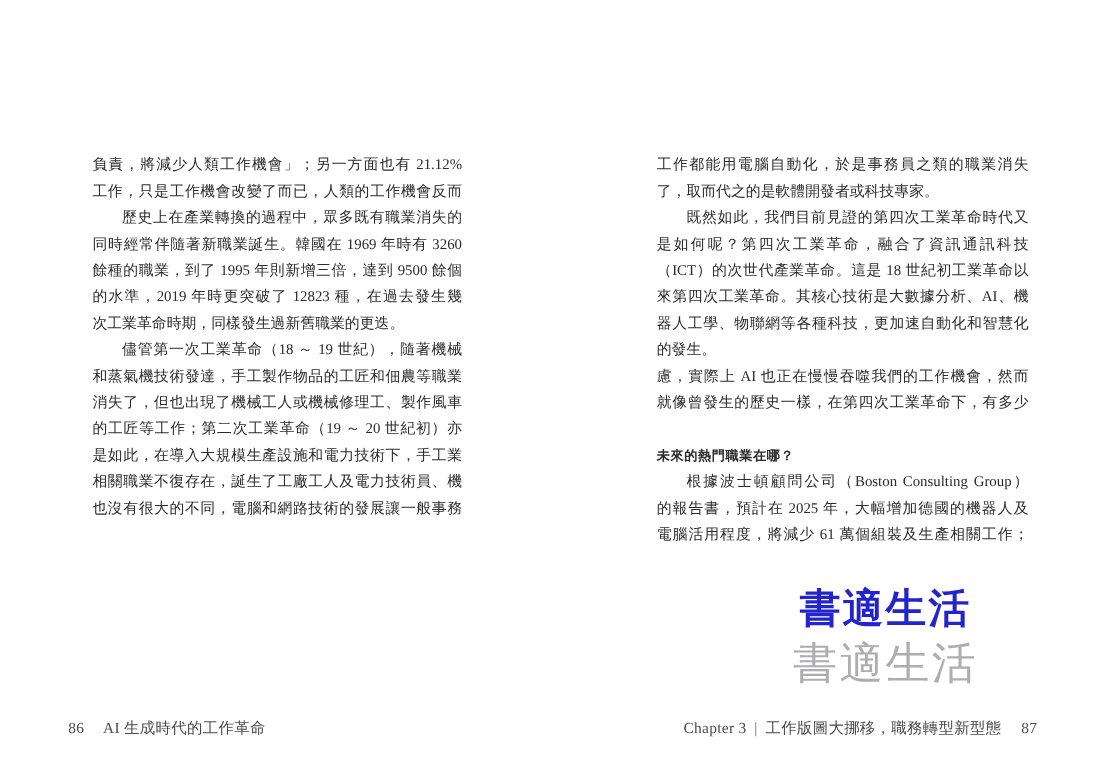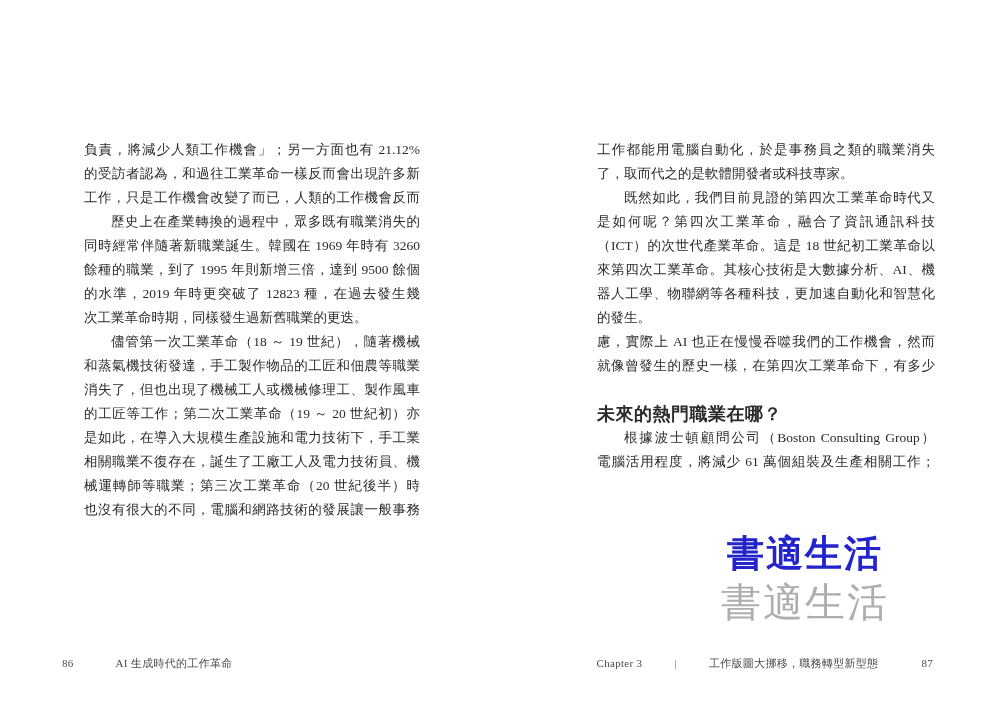--- a/index.html
+++ b/index.html
@@ -37,46 +37,45 @@
   }
   .line.justify {
     white-space: normal;
     text-align: justify;
     text-align-last: justify;
   }
   .line.indent { text-indent: 2em; }
   .line.heading {
     font-family: "Liberation Sans", "DejaVu Sans", sans-serif;
     font-weight: bold;
-    font-size: 18px;
+    font-size: 12px;
     letter-spacing: 0.5px;
   }
   .line.blank { visibility: hidden; }
 
   sup.fnref {
     font-size: 8.5px;
     line-height: 0;
     vertical-align: super;
     margin-left: 1px;
   }
 
   .footer {
     position: absolute;
     top: 656px;
     z-index: 2;
     display: flex;
     align-items: baseline;
-    font-size: 11px;
+    font-size: 14px;
     color: var(--footer-text, #4a4a4a);
     letter-spacing: 0.3px;
     line-height: 14px;
-    gap: 25px;
   }
   .left-footer  { left: 62px; }
-  .right-footer { right: 67px; }
+  .right-footer { right: 57px; }
   .left-footer .pageno  { margin-right: 17px; }
   .right-footer .pageno { margin-left: 18px; }
   .right-footer .divider {
     margin: 0 7px;
     color: #6a6a6a;
   }
 
   .watermark {
     position: absolute;
     z-index: 1;
@@ -103,51 +102,50 @@
     color: var(--watermark-gray, #aeaeb2);
   }
 </style>
 </head>
 <body>
 
 <div class="spread">
 
   <section class="page-text left">
       <div class="line justify">負責，將減少人類工作機會」；另一方面也有 21.12%</div>
-      <div class="line justify">的受訪者認為，和過往工業革命一樣反而會出現許多新</div>
       <div class="line justify">工作，只是工作機會改變了而已，人類的工作機會反而</div>
       <div class="line justify indent">歷史上在產業轉換的過程中，眾多既有職業消失的</div>
       <div class="line justify">同時經常伴隨著新職業誕生。韓國在 1969 年時有 3260</div>
       <div class="line justify">餘種的職業，到了 1995 年則新增三倍，達到 9500 餘個</div>
       <div class="line justify">的水準，2019 年時更突破了 12823 種，在過去發生幾</div>
       <div class="line">次工業革命時期，同樣發生過新舊職業的更迭。</div>
       <div class="line justify indent">儘管第一次工業革命（18 ～ 19 世紀），隨著機械</div>
       <div class="line justify">和蒸氣機技術發達，手工製作物品的工匠和佃農等職業</div>
       <div class="line justify">消失了，但也出現了機械工人或機械修理工、製作風車</div>
       <div class="line justify">的工匠等工作；第二次工業革命（19 ～ 20 世紀初）亦</div>
       <div class="line justify">是如此，在導入大規模生產設施和電力技術下，手工業</div>
       <div class="line justify">相關職業不復存在，誕生了工廠工人及電力技術員、機</div>
-      <div class="line justify">械運轉師等職業；第三次工業革命（20 世紀後半）時</div>
       <div class="line justify">也沒有很大的不同，電腦和網路技術的發展讓一般事務</div>
     </section>
 
   <section class="page-text right">
       <div class="line justify">工作都能用電腦自動化，於是事務員之類的職業消失</div>
       <div class="line">了，取而代之的是軟體開發者或科技專家。</div>
       <div class="line justify indent">既然如此，我們目前見證的第四次工業革命時代又</div>
       <div class="line justify">是如何呢？第四次工業革命，融合了資訊通訊科技</div>
       <div class="line justify">（ICT）的次世代產業革命。這是 18 世紀初工業革命以</div>
       <div class="line justify">來第四次工業革命。其核心技術是大數據分析、AI、機</div>
       <div class="line justify">器人工學、物聯網等各種科技，更加速自動化和智慧化</div>
       <div class="line">的發生。</div>
       <div class="line justify">慮，實際上 AI 也正在慢慢吞噬我們的工作機會，然而</div>
       <div class="line justify">就像曾發生的歷史一樣，在第四次工業革命下，有多少</div>
       <div class="line blank"></div>
       <div class="line heading">未來的熱門職業在哪？</div>
       <div class="line justify indent">根據波士頓顧問公司（Boston Consulting Group）</div>
+      <div class="line justify">的報告書，預計在 2025 年，大幅增加德國的機器人及</div>
       <div class="line justify">電腦活用程度，將減少 61 萬個組裝及生產相關工作；</div>
     </section>
 
   <div class="footer left-footer">
     <span class="pageno">86</span>
     <span>AI 生成時代的工作革命</span>
   </div>
 
   <div class="footer right-footer">
     <span>Chapter 3</span>

